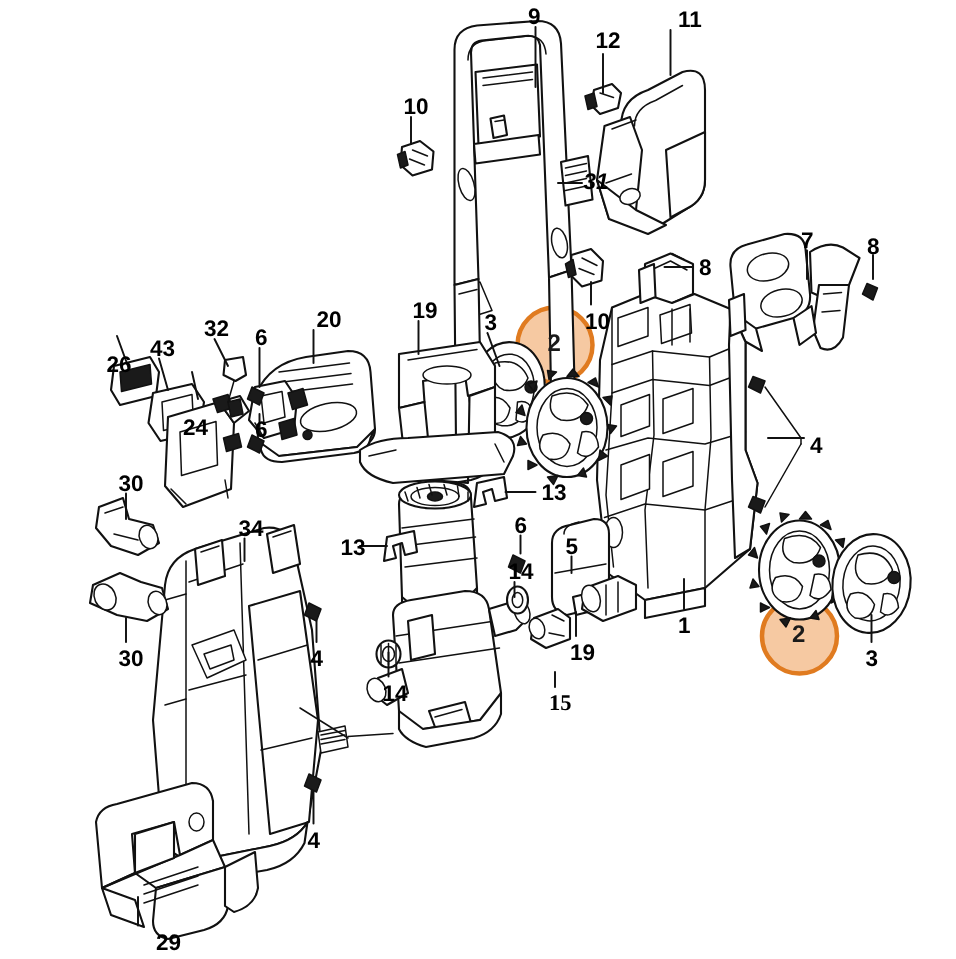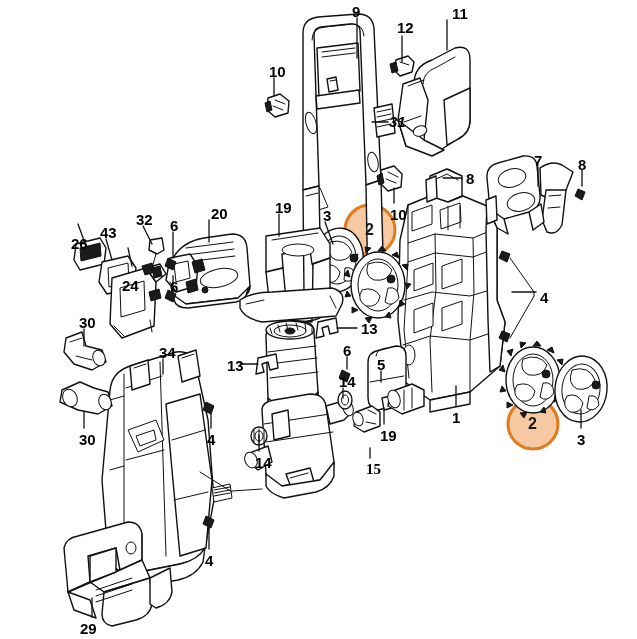--- a/index.html
+++ b/index.html
@@ -433,20 +433,20 @@
       <div class="callout" style="left: 339px; top: 374px;">14</div>
       <div class="callout" style="left: 377px; top: 357px;">5</div>
       <div class="callout" style="left: 79px; top: 432px;">30</div>
       <div class="callout" style="left: 207px; top: 432px;">4</div>
       <div class="callout" style="left: 380px; top: 428px;">19</div>
       <div class="callout" style="left: 255px; top: 455px;">14</div>
       <div class="callout" style="left: 366px; top: 462px; font-family: Liberation Serif, serif;">15</div>
       <div class="callout" style="left: 452px; top: 410px;">1</div>
       <div class="callout" style="left: 577px; top: 432px;">3</div>
       <div class="callout" style="left: 205px; top: 553px;">4</div>
-      <div class="callout" style="left: 80px; top: 621px;">29</div>
+      <div class="callout" style="left: 104px; top: 621px;">29</div>
     </div>
   <div id="hl-label-layer">
       <div class="hl-label" style="left: 365px; top: 222px;">2</div>
       <div class="hl-label" style="left: 528px; top: 416px;">2</div>
     </div>
 
 </div>
 
 </body></html>

